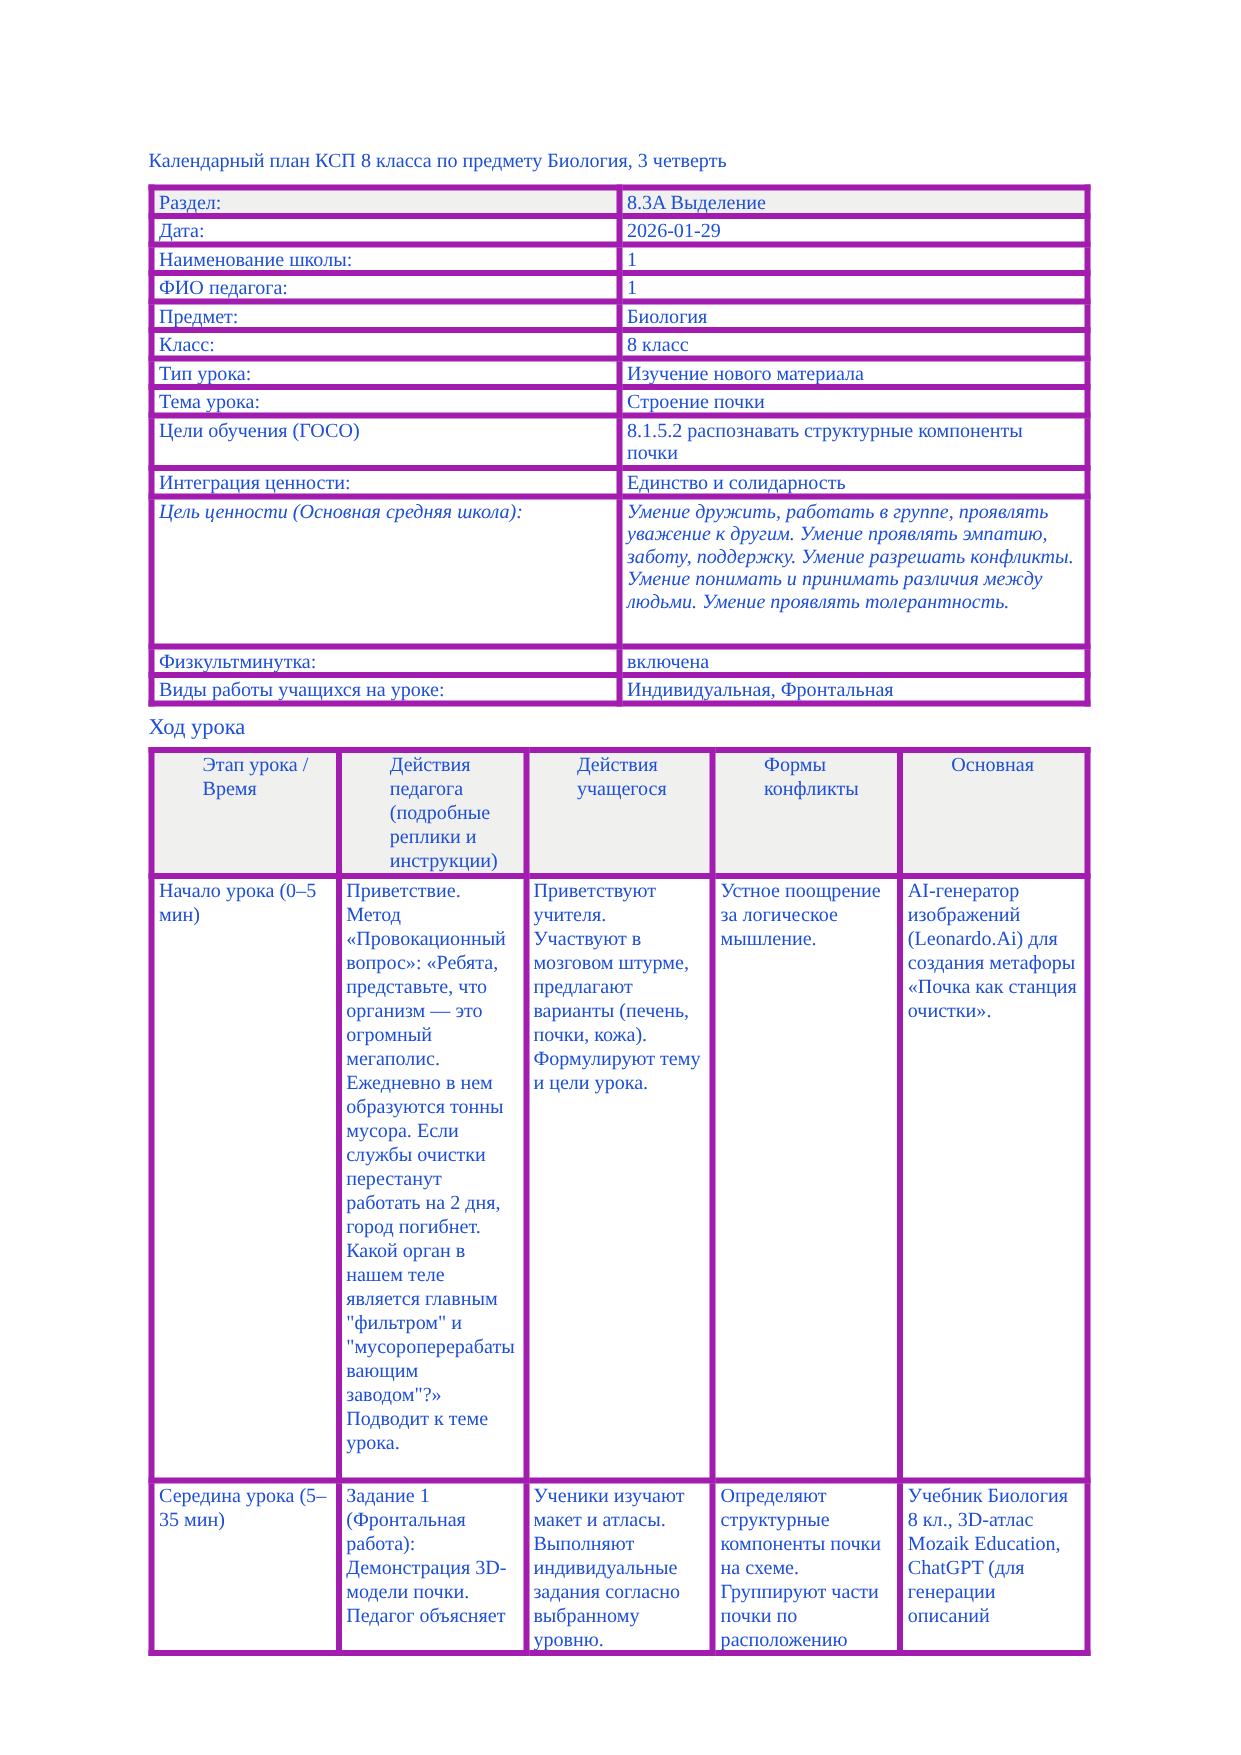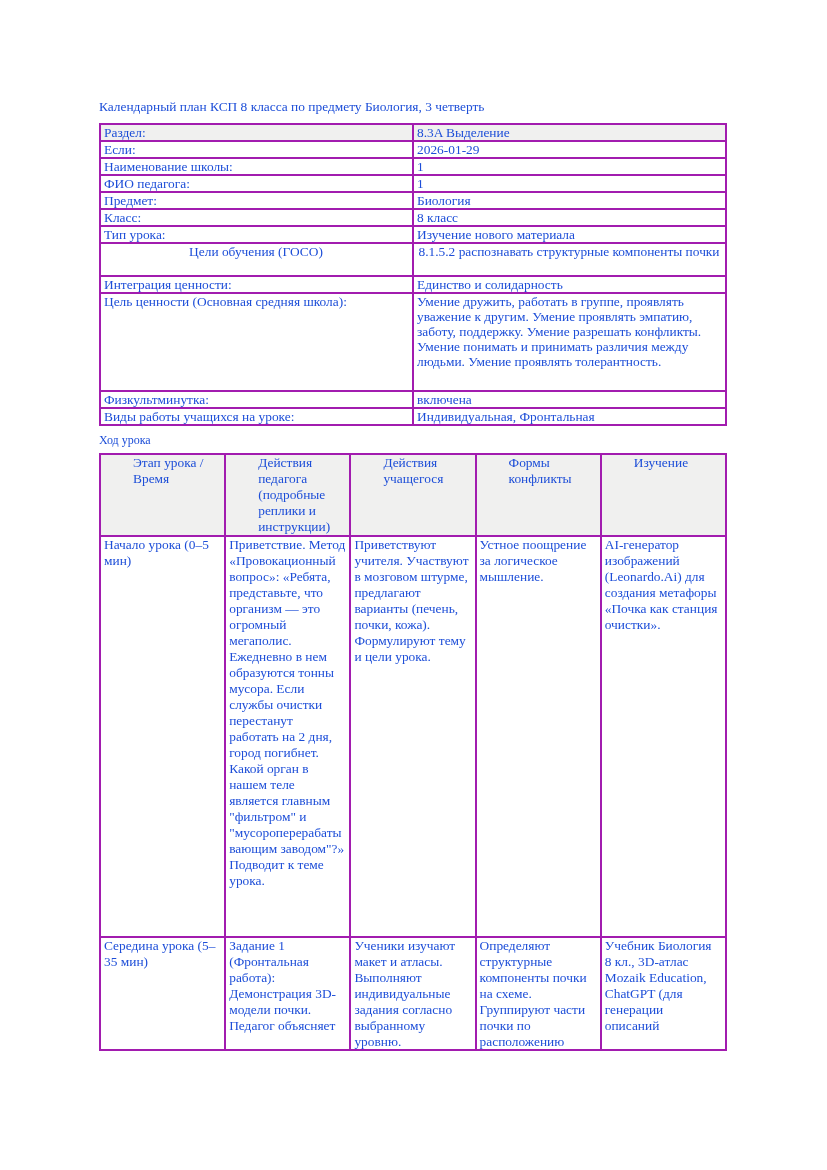--- a/index.html
+++ b/index.html
@@ -23,34 +23,34 @@
     font-size: 13.4px;
     line-height: 16px;
     white-space: nowrap;
   }
   table {
     border-collapse: collapse;
     width: 628px;
     table-layout: fixed;
   }
   td {
-    border: 2px solid #a21caf;
+    border: 4px solid #a21caf;
     font-size: 13.4px;
     padding: 0 4px 0 3px;
     vertical-align: top;
     overflow-wrap: break-word;
     word-wrap: break-word;
   }
   .info-table td { line-height: 15px; height: 15px; }
-  .info-table tr.r-two td { height: 31px; text-align: center; }
-  .info-table tr.r-six td { height: 96px; }
+  .info-table tr.r-two td { height: 31px; }
+  .info-table tr.r-six td { height: 96px; font-style: italic; }
   .info-table tr.shaded td { background: #f0f0ef; }
   .section-label {
     margin: 6px 0 5px 0;
-    font-size: 12px;
+    font-size: 15px;
     line-height: 16px;
   }
   .plan-table td { line-height: 16px; }
   .plan-table tr.head-row td { background: #f0f0ef; height: 79px; padding-left: 32px; }
   .plan-table tr.body-row-1 td { height: 399px; }
   .plan-table tr.body-row-2 td { padding: 0; }
   .plan-table .clip {
     height: 111px;
     overflow: hidden;
     padding: 0 4px 0 3px;
@@ -68,21 +68,21 @@
       <colgroup>
           <col style="width:50%">
           <col style="width:50%">
         </colgroup>
       <tbody>
         <tr class="shaded">
           <td>Раздел:</td>
           <td>8.3A Выделение</td>
         </tr>
         <tr>
-          <td>Если:</td>
+          <td>Дата:</td>
           <td>2026-01-29</td>
         </tr>
         <tr>
           <td>Наименование школы:</td>
           <td>1</td>
         </tr>
         <tr>
           <td>ФИО педагога:</td>
           <td>1</td>
         </tr>
@@ -90,20 +90,24 @@
           <td>Предмет:</td>
           <td>Биология</td>
         </tr>
         <tr>
           <td>Класс:</td>
           <td>8 класс</td>
         </tr>
         <tr>
           <td>Тип урока:</td>
           <td>Изучение нового материала</td>
+        </tr>
+        <tr>
+          <td>Тема урока:</td>
+          <td>Строение почки</td>
         </tr>
         <tr class="r-two">
           <td>Цели обучения (ГОСО)</td>
           <td>8.1.5.2 распознавать структурные компоненты почки</td>
         </tr>
         <tr>
           <td>Интеграция ценности:</td>
           <td>Единство и солидарность</td>
         </tr>
         <tr class="r-six">
@@ -130,21 +134,21 @@
           <col style="width:20%">
           <col style="width:20%">
           <col style="width:20%">
       </colgroup>
       <tbody>
         <tr class="head-row">
           <td>Этап урока / Время</td>
           <td>Действия педагога (подробные реплики и инструкции)</td>
           <td>Действия учащегося</td>
           <td>Формы конфликты</td>
-          <td>Изучение</td>
+          <td>Основная</td>
         </tr>
         <tr class="body-row-1">
           <td>Начало урока (0–5 мин)</td>
           <td>Приветствие. Метод «Провокационный вопрос»: «Ребята, представьте, что организм — это огромный мегаполис. Ежедневно в нем образуются тонны мусора. Если службы очистки перестанут работать на 2 дня, город погибнет. Какой орган в нашем теле является главным "фильтром" и "мусороперерабатывающим заводом"?» Подводит к теме урока.</td>
           <td>Приветствуют учителя. Участвуют в мозговом штурме, предлагают варианты (печень, почки, кожа). Формулируют тему и цели урока.</td>
           <td>Устное поощрение за логическое мышление.</td>
           <td>AI-генератор изображений (Leonardo.Ai) для создания метафоры «Почка как станция очистки».</td>
         </tr>
         <tr class="body-row-2">
           <td>

